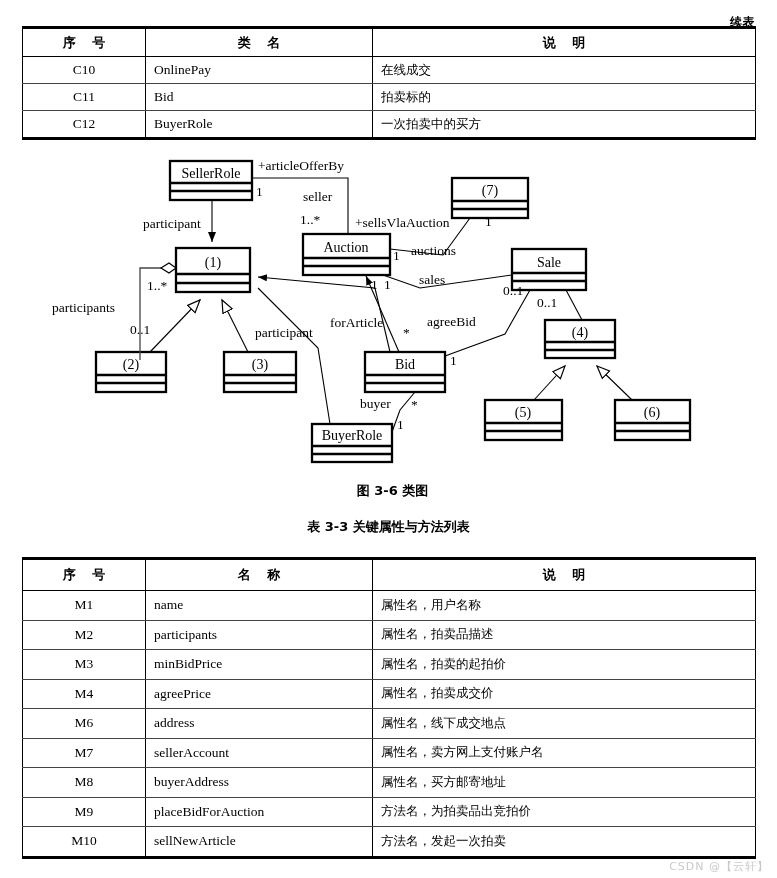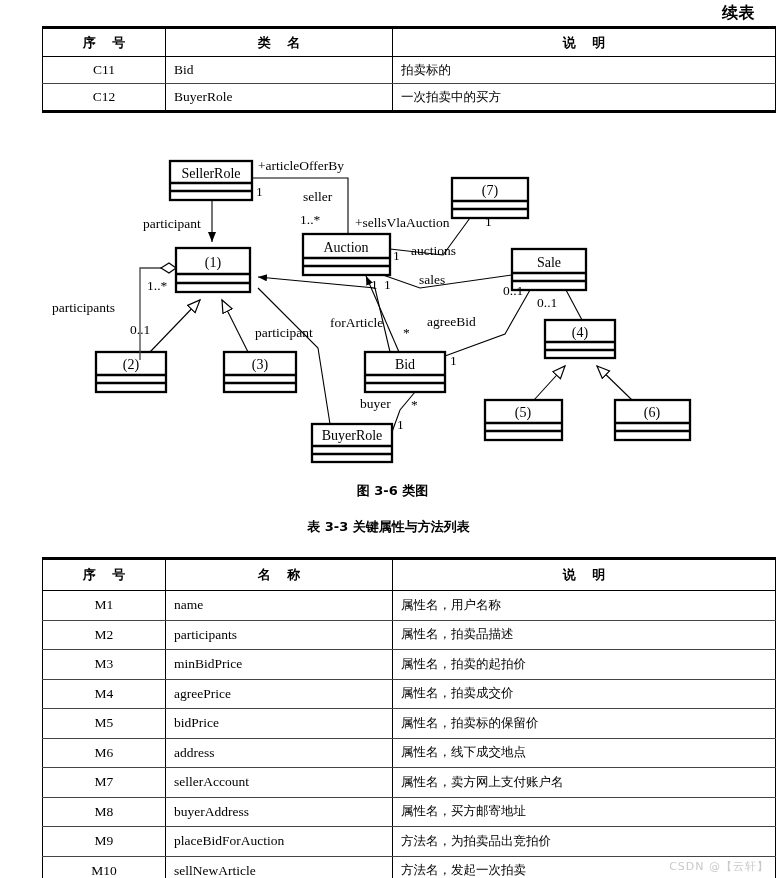--- a/index.html
+++ b/index.html
@@ -13,34 +13,33 @@
     position: relative;
     font-family: "Liberation Serif", "DejaVu Serif", serif;
     color: #000000;
     overflow: hidden;
   }
 
   
   .cont-label {
     position: absolute;
     right: 22px;
-    top: 3px;
+    top: 14px;
     font-family: "DejaVu Sans", sans-serif;
     font-weight: bold;
-    font-size: 16px;
+    font-size: 12px;
     letter-spacing: .5px;
   }
 
   
   .doc-table {
     position: absolute;
     border-collapse: collapse;
     table-layout: fixed;
     font-size: 13.5px;
-    margin-left: 20px;
   }
   .doc-table td, .doc-table th {
     border-left: 1px solid #000;
     border-right: 1px solid #000;
     border-top: 1px solid #444;
     border-bottom: 1px solid #444;
     padding: 0 8px;
     vertical-align: middle;
     font-weight: normal;
   }
@@ -136,20 +135,25 @@
       <col>
     </colgroup>
   <thead>
     <tr class="head">
       <th>序  号</th>
       <th>类  名</th>
       <th>说  明</th>
     </tr>
   </thead>
   <tbody>
+    <tr>
+      <td class="c-id">C10</td>
+      <td class="c-name">OnlinePay</td>
+      <td class="c-desc">在线成交</td>
+    </tr>
     <tr>
       <td class="c-id">C11</td>
       <td class="c-name">Bid</td>
       <td class="c-desc">拍卖标的</td>
     </tr>
     <tr>
       <td class="c-id">C12</td>
       <td class="c-name">BuyerRole</td>
       <td class="c-desc">一次拍卖中的买方</td>
     </tr>
@@ -375,25 +379,20 @@
         <td class="c-id">M3</td>
         <td class="c-name">minBidPrice</td>
         <td class="c-desc">属性名，拍卖的起拍价</td>
       </tr>
       <tr>
         <td class="c-id">M4</td>
         <td class="c-name">agreePrice</td>
         <td class="c-desc">属性名，拍卖成交价</td>
       </tr>
       <tr>
-        <td class="c-id">M5</td>
-        <td class="c-name">bidPrice</td>
-        <td class="c-desc">属性名，拍卖标的保留价</td>
-      </tr>
-      <tr>
         <td class="c-id">M6</td>
         <td class="c-name">address</td>
         <td class="c-desc">属性名，线下成交地点</td>
       </tr>
       <tr>
         <td class="c-id">M7</td>
         <td class="c-name">sellerAccount</td>
         <td class="c-desc">属性名，卖方网上支付账户名</td>
       </tr>
       <tr>

